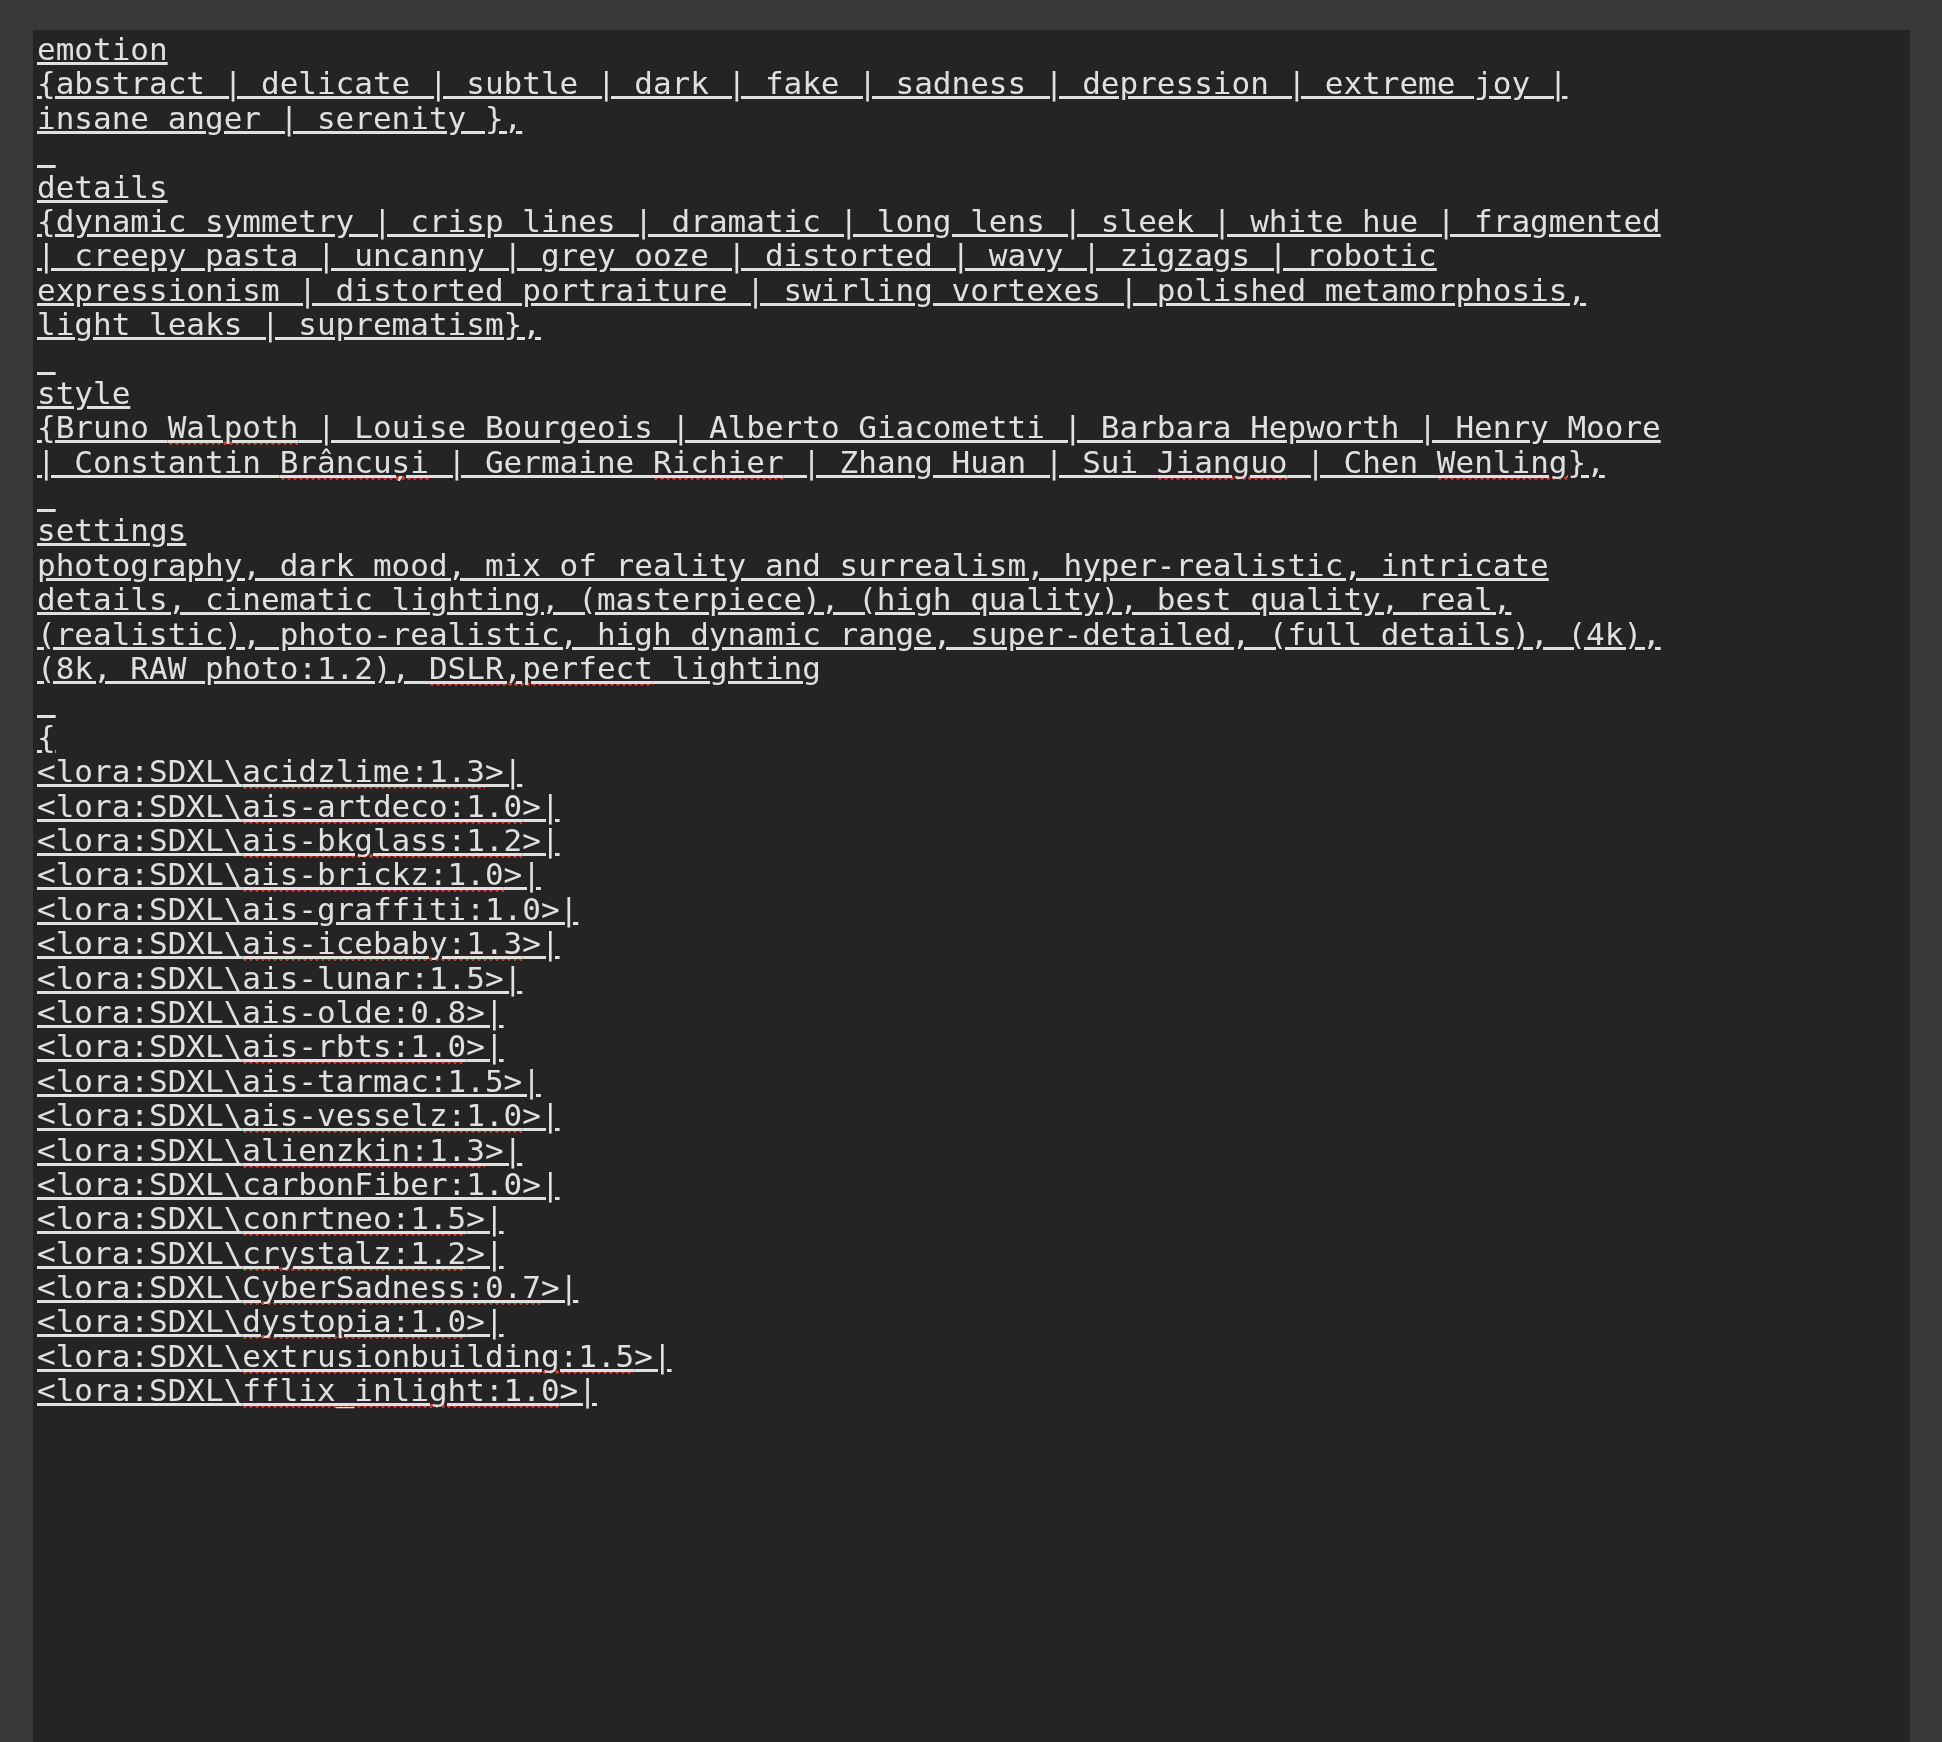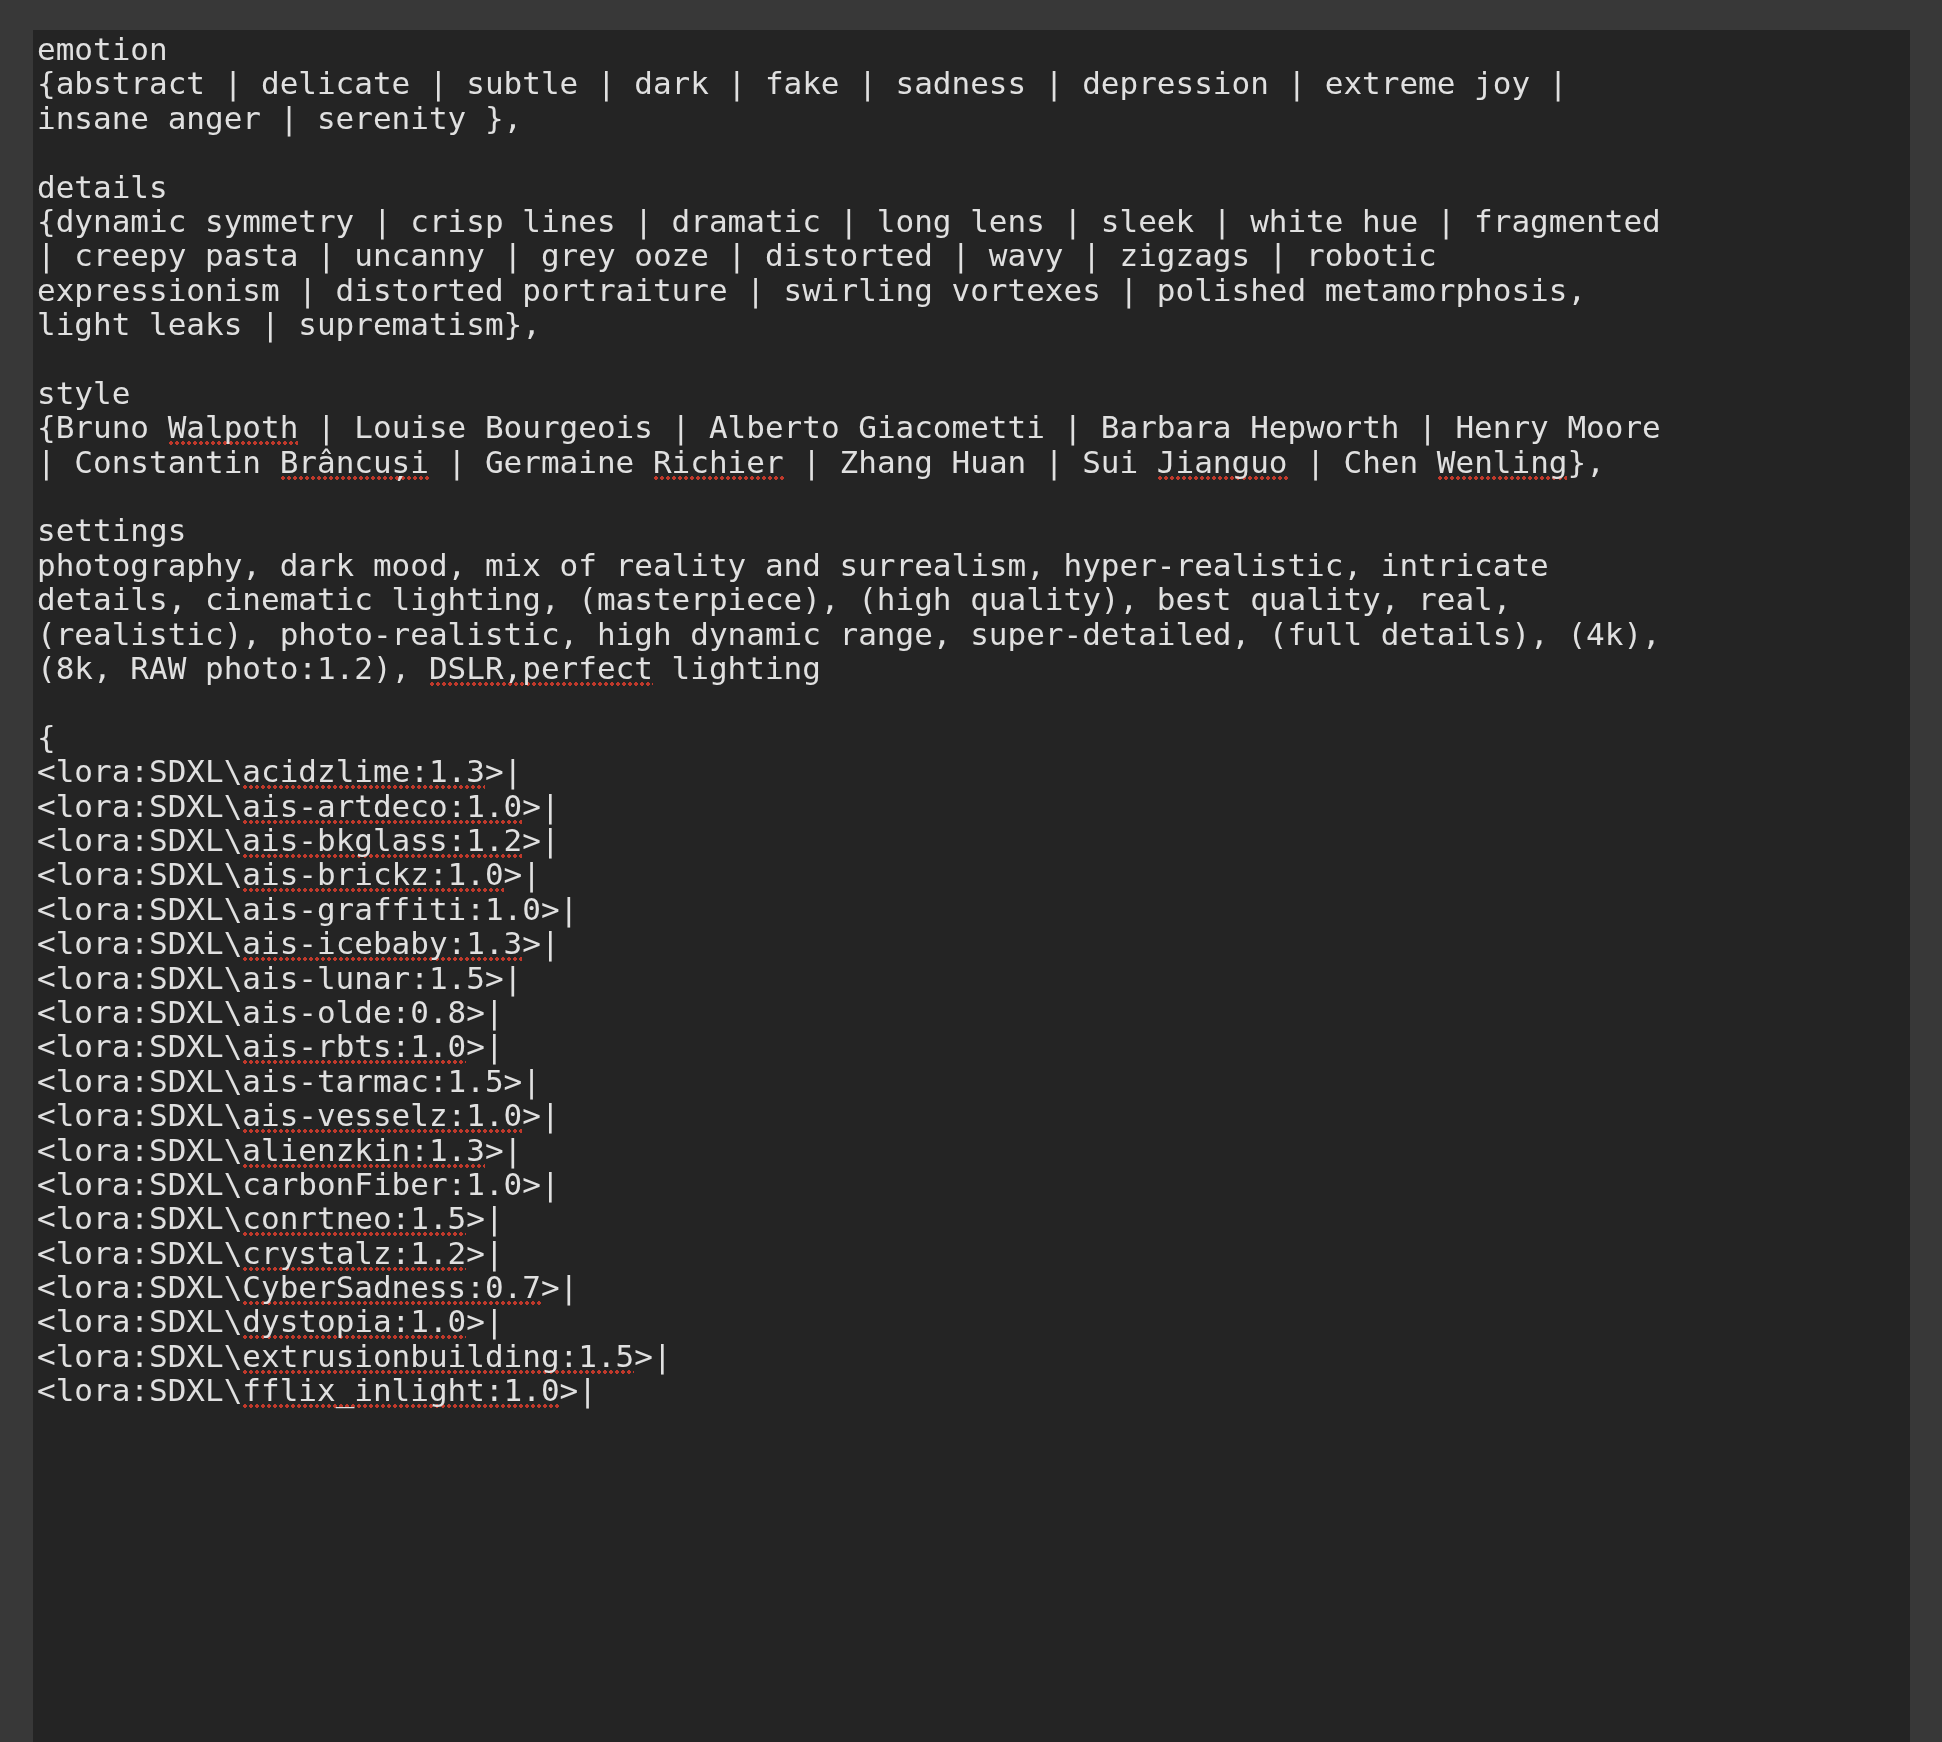--- a/index.html
+++ b/index.html
@@ -42,21 +42,21 @@
     color: #e0e0e0;
     font-family: "DejaVu Sans Mono", "Liberation Mono", monospace;
     font-size: 31px;
     line-height: 34.4px;
     white-space: pre-wrap;
     word-break: normal;
     letter-spacing: 0px;
     -webkit-font-smoothing: antialiased;
   }
 
-  .ln { display: block; height: 34.4px; }
+  .ln { display: block; height: 34.4px; text-decoration: underline; }
 
   
   .sp {
     text-decoration: none;
     background-image: radial-gradient(circle at 50% 50%, #c0392b 1.6px, rgba(0,0,0,0) 2.0px);
     background-size: 6px 6px;
     background-repeat: repeat-x;
     background-position: 0 100%;
     padding-bottom: 1px;
   }

